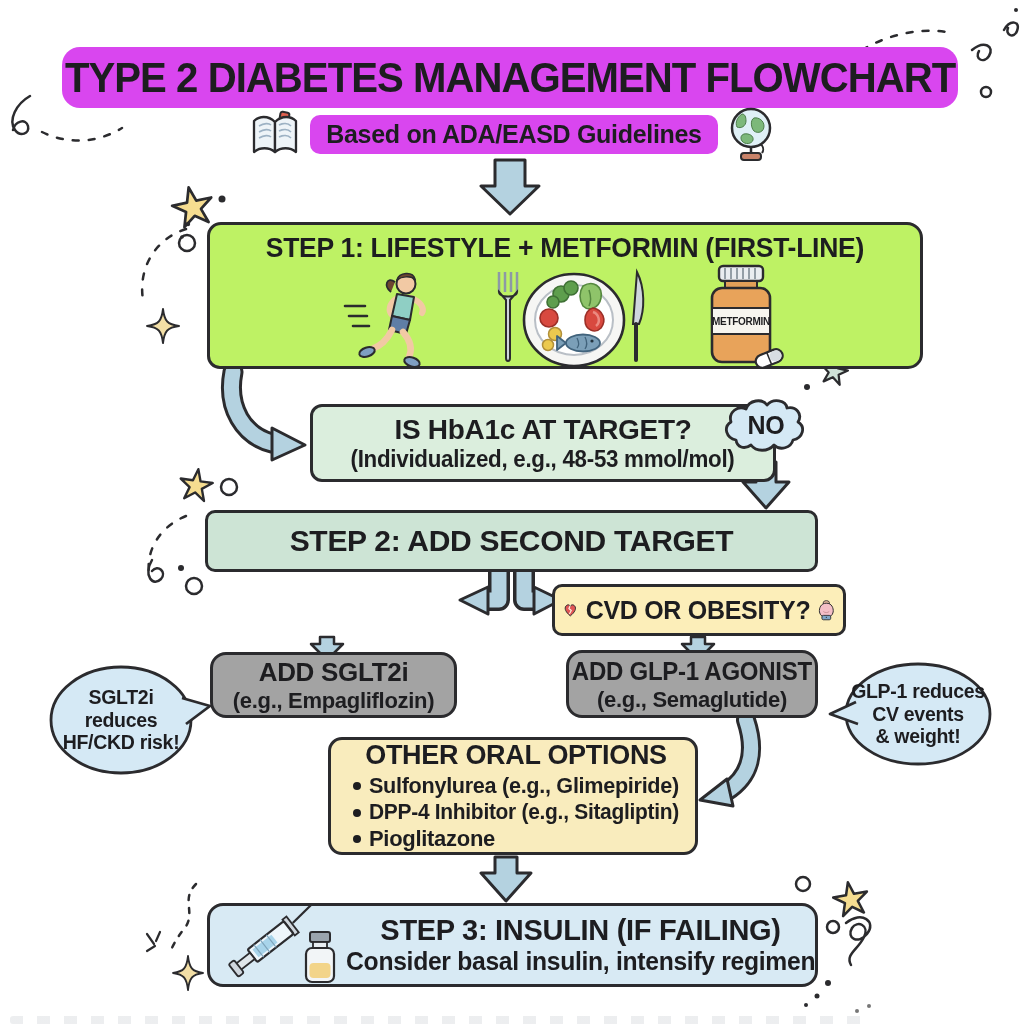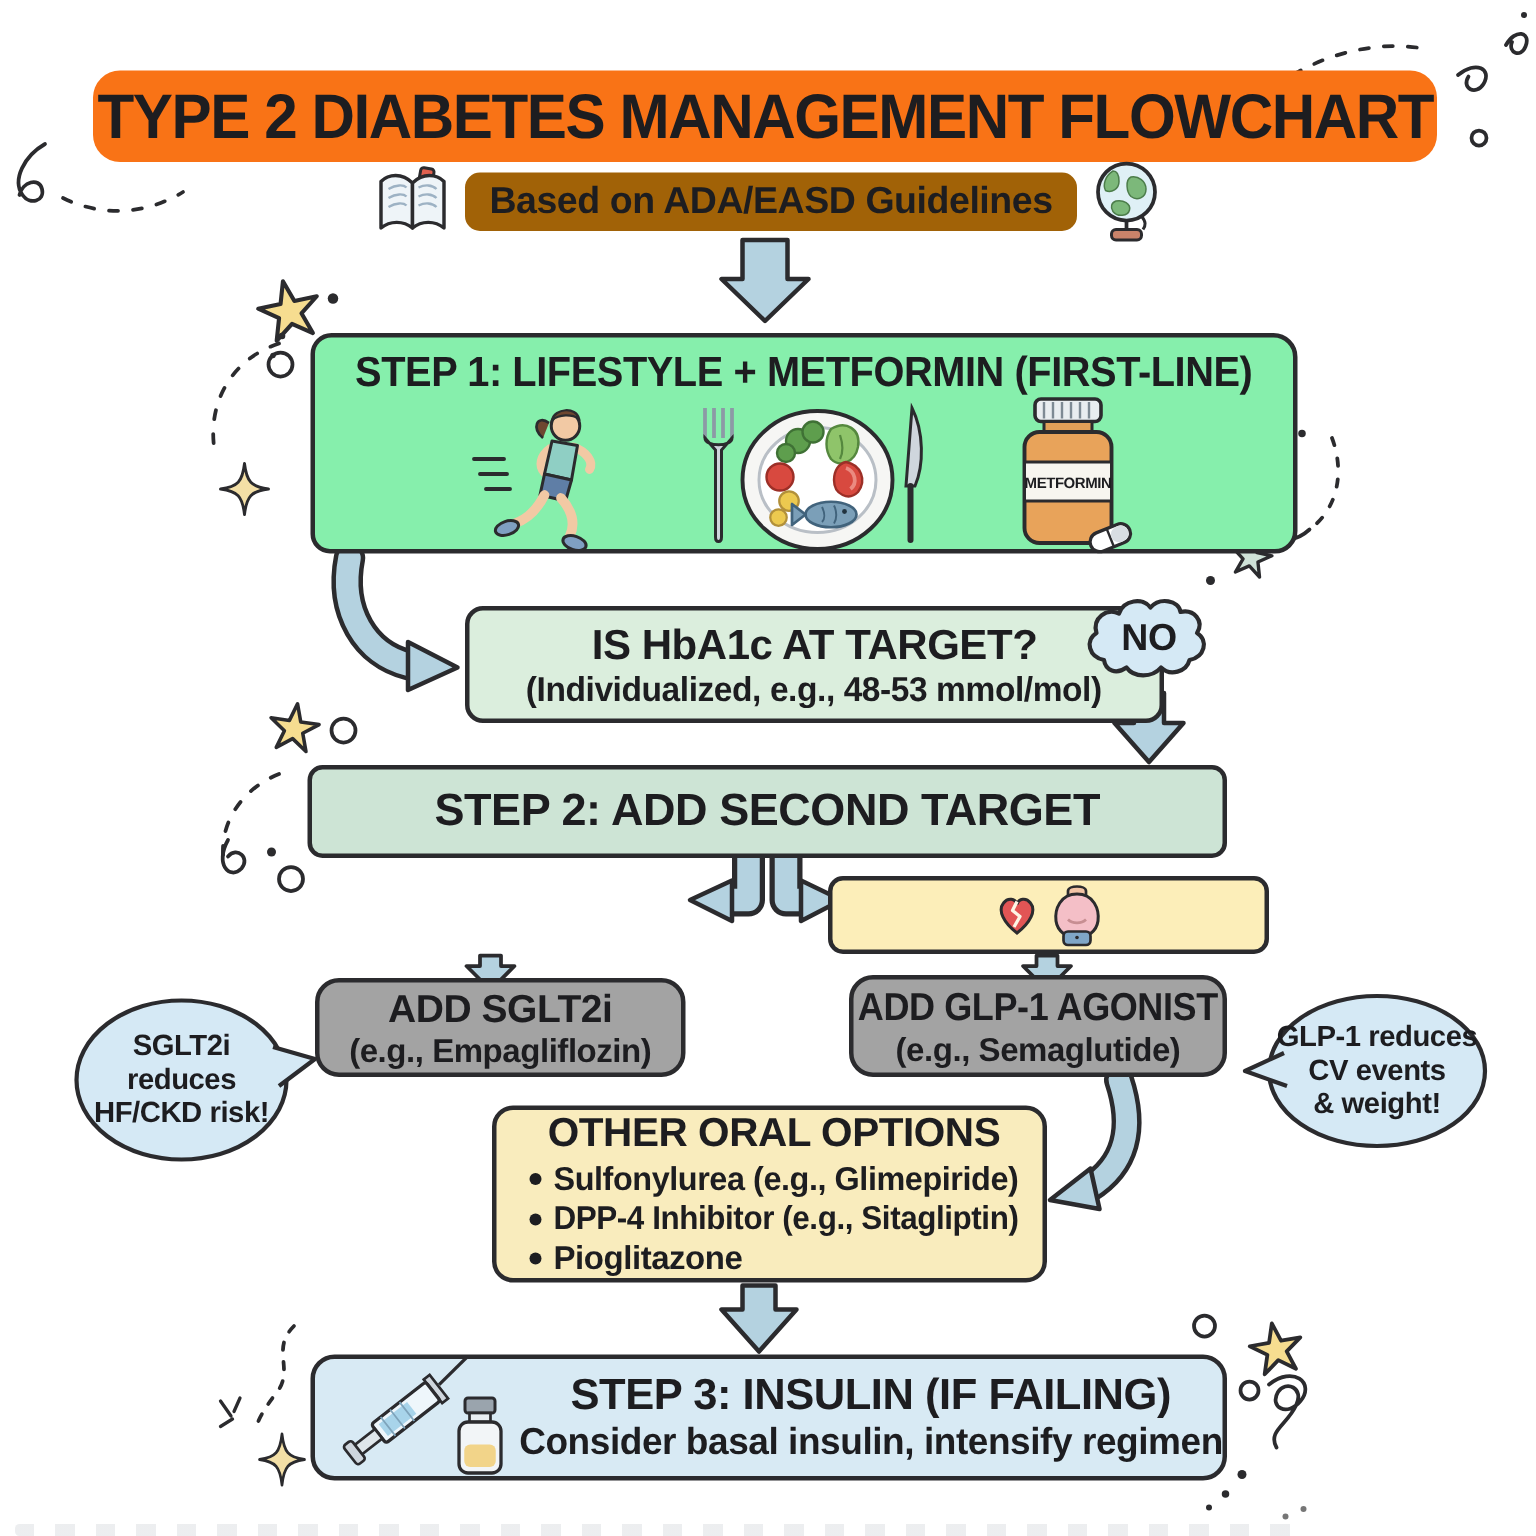--- a/index.html
+++ b/index.html
@@ -5,27 +5,27 @@
   html,body{margin:0;padding:0;background:#fff;}
   #canvas{position:relative;width:1024px;height:1024px;background:#ffffff;overflow:hidden;
           font-family:"Liberation Sans",sans-serif;font-weight:700;color:#1d1d20;letter-spacing:-0.3px;}
   .abs{position:absolute;}
   .box{position:absolute;border:3px solid #2b2b2e;box-sizing:border-box;display:flex;flex-direction:column;
        align-items:center;justify-content:center;z-index:2;}
   .fit,.fit-left{display:inline-block;white-space:nowrap;}
   .fit{transform-origin:center center;}
   .fit-left{transform-origin:left center;}
   
-  #title-band{left:62px;top:47px;width:896px;height:61px;background:#f97316;border-radius:18px;
+  #title-band{left:62px;top:47px;width:896px;height:61px;background:#d946ef;border-radius:18px;
               display:flex;align-items:center;justify-content:center;z-index:2;}
   #title-band .t{font-size:42px;letter-spacing:-1px;}
   #subtitle-row{left:0;top:106px;width:1024px;display:flex;align-items:center;justify-content:center;gap:10px;z-index:2;}
-  #subtitle-band{background:#a16207;border-radius:10px;padding:5px 16px;font-size:25px;}
+  #subtitle-band{background:#d946ef;border-radius:10px;padding:5px 16px;font-size:25px;}
   
-  #step1-box{left:207px;top:222px;width:658px;height:147px;background:#86efac;border-radius:14px 16px 15px 13px;justify-content:flex-start;padding-top:7px;}
+  #step1-box{left:207px;top:222px;width:716px;height:147px;background:#bef264;border-radius:14px 16px 15px 13px;justify-content:flex-start;padding-top:7px;}
   #step1-box .t{font-size:28px;}
   #step1-icons{display:flex;align-items:flex-end;justify-content:center;gap:46px;margin-top:0px;}
   #hba1c-box{left:310px;top:404px;width:466px;height:78px;background:#dbeedd;border-radius:12px;}
   #hba1c-box .l1{font-size:28px;}
   #hba1c-box .l2{font-size:23px;}
   #step2-box{left:205px;top:510px;width:613px;height:62px;background:#cde4d5;border-radius:10px;}
   #step2-box .t{font-size:30px;}
   .qbox{background:#fceeb9;border-radius:10px;flex-direction:row;gap:8px;padding:0 8px;}
   #hf-box{left:210px;top:584px;width:233px;height:52px;}
   #cvd-box{left:552px;top:584px;width:294px;height:52px;}
@@ -257,20 +257,21 @@
   <div id="step2-box" class="box">
     <span class="t fit">STEP 2: ADD SECOND TARGET</span>
   </div>
 
 
   <div id="cvd-box" class="box qbox">
     <svg width="30" height="30" viewBox="0 0 30 30">
       <path d="M15,27 C6,20 2,12 6,7 C9,3 14,4 15,8 C16,4 21,3 24,7 C28,12 24,20 15,27 Z" fill="#e25555" stroke="#2b2b2e" stroke-width="2"></path>
       <path d="M15,6 L12,12 L17,16 L13,23" stroke="#fdf6e6" stroke-width="2.2" fill="none" stroke-linejoin="round"></path>
     </svg>
+    <span class="t fit">CVD OR OBESITY?</span>
     <svg width="34" height="44" viewBox="0 0 34 44">
       <path d="M11,6 C11,2 23,2 23,6 L23,10 L11,10 Z" fill="#f2c4a6" stroke="#2b2b2e" stroke-width="1.8"></path>
       <path d="M17,8 C28,8 32,18 31,26 C30,33 24,37 17,37 C10,37 4,33 3,26 C2,18 6,8 17,8 Z" fill="#f4bfc7" stroke="#2b2b2e" stroke-width="2"></path>
       <path d="M11,25 C14,28 20,28 23,25" stroke="#c78e92" stroke-width="1.8" fill="none"></path>
       <rect x="8" y="33" width="18" height="9" rx="3" fill="#7fa6c7" stroke="#2b2b2e" stroke-width="1.8"></rect>
       <circle cx="17" cy="37" r="1.2" fill="#2b2b2e"></circle>
     </svg>
   </div>
 
   <div id="sglt2i-box" class="box gbox">

